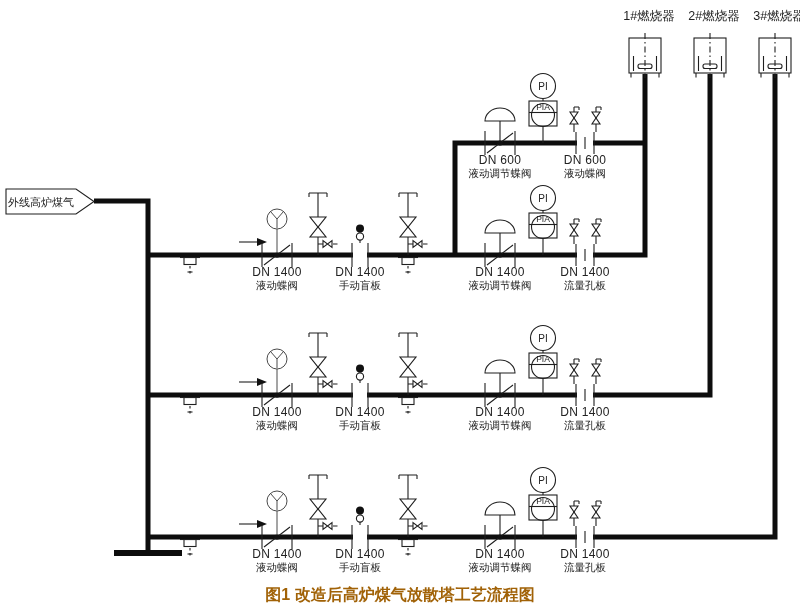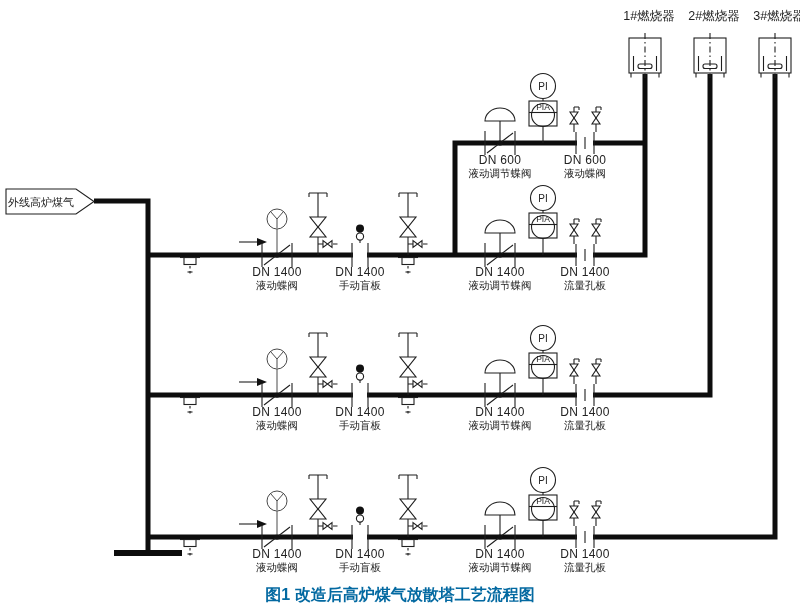--- a/index.html
+++ b/index.html
@@ -10,21 +10,21 @@
   .tk{stroke:#0d0d0d;stroke-width:5;fill:none;stroke-linejoin:miter;}
   .tk6{stroke:#0d0d0d;stroke-width:6;fill:none;}
   text{font-family:"Liberation Sans","DejaVu Sans",sans-serif;fill:#222;}
   .t-dn{font-size:12px;text-anchor:middle;letter-spacing:.3px;}
   .t-cn{font-size:10.5px;text-anchor:middle;}
   .t-burner{font-size:12.5px;text-anchor:middle;}
   .t-flag{font-size:11px;text-anchor:middle;}
   .t-pi{font-size:10px;text-anchor:middle;}
   .t-pia{font-size:8.5px;text-anchor:middle;}
   .caption{width:800px;text-align:center;font-family:"Liberation Sans","DejaVu Sans",sans-serif;
-           font-size:16px;font-weight:bold;color:#0369a1;margin-top:3px;}
+           font-size:16px;font-weight:bold;color:#a16207;margin-top:3px;}
 </style>
 </head>
 <body>
 
 <svg width="800" height="582" viewBox="0 0 800 582">
   <defs>
     <g id="sym-underdrain">
       <path class="tn" d="M-10,2.5 H10"></path>
       <rect class="tn" x="-6" y="2.5" width="12" height="7" fill="#fff"></rect>
       <path class="tn" stroke-dasharray="2.5 2.5" d="M0,11 V20"></path>

